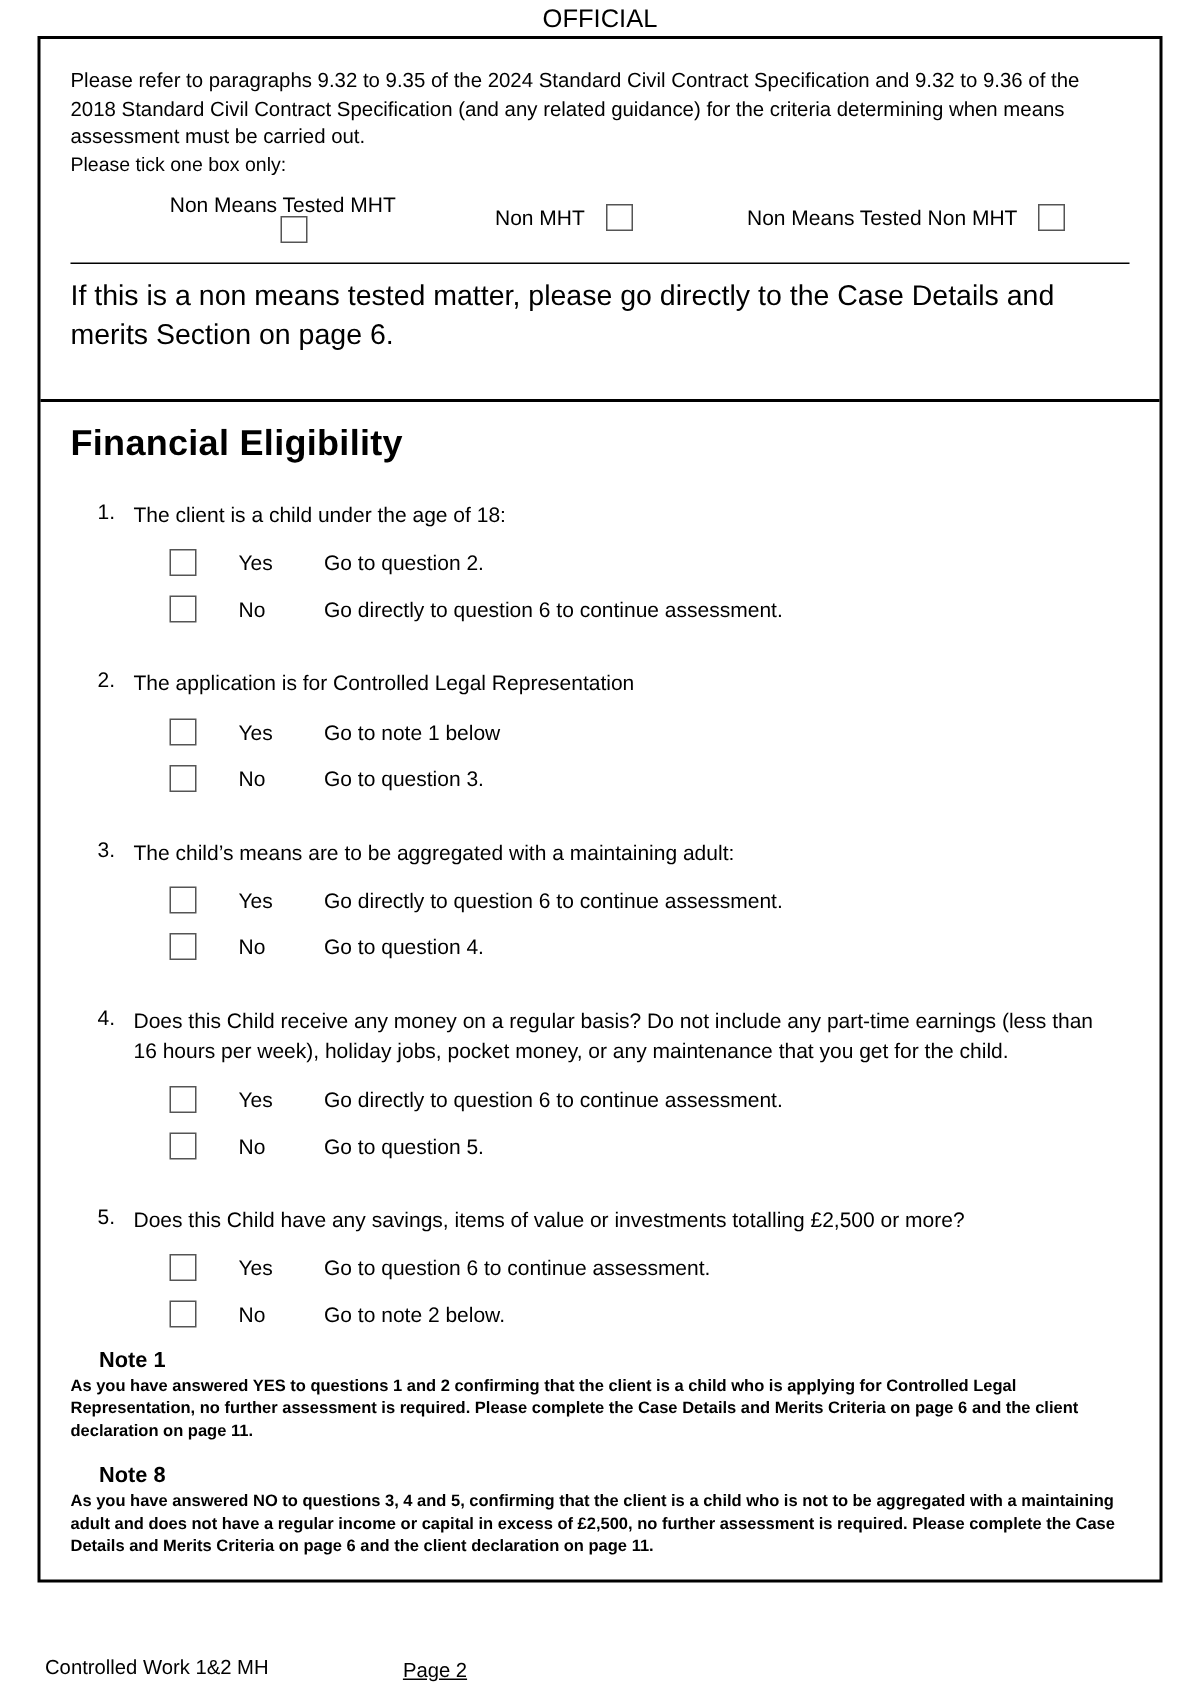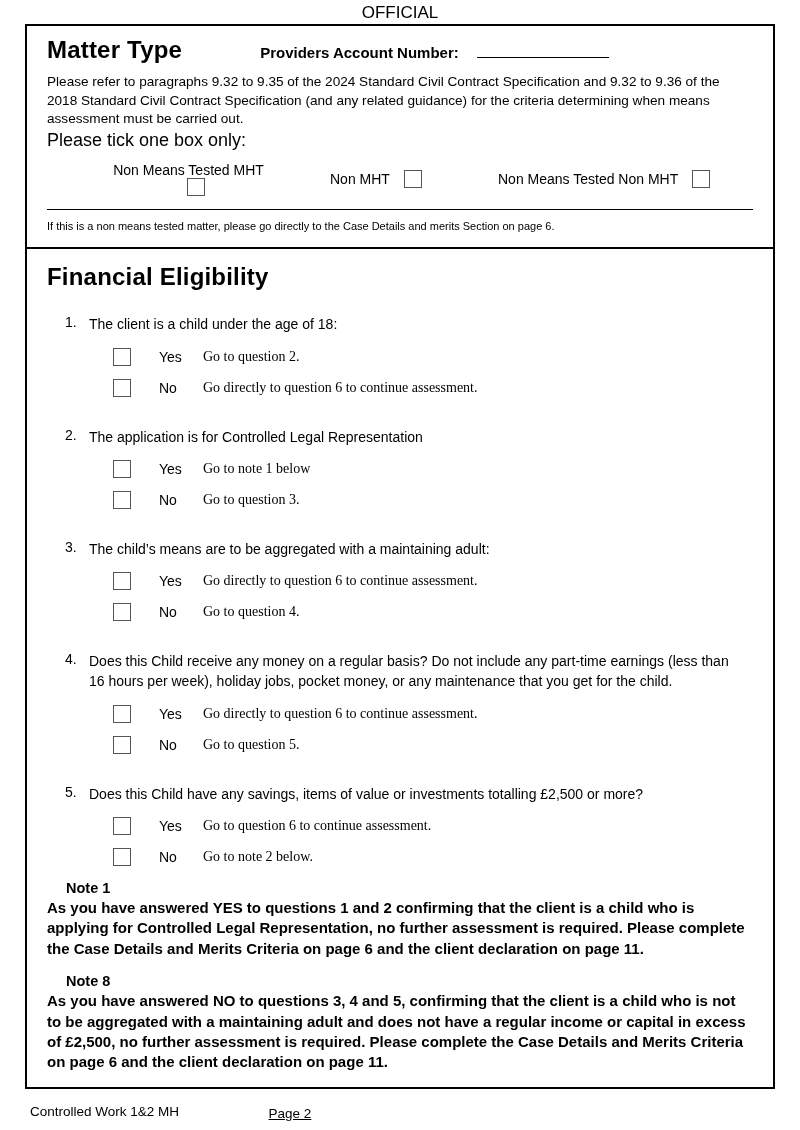--- a/index.html
+++ b/index.html
@@ -40,67 +40,67 @@
   .matter-title { font-size: 24px; font-weight: bold; letter-spacing: 0.2px; }
   .account { margin-left: 78px; font-size: 15px; font-weight: bold; display: flex; align-items: baseline; }
   .account-blank {
     display: inline-block;
     width: 132px;
     height: 15px;
     border-bottom: 1.6px solid #000;
     margin-left: 18px;
   }
   .intro { font-size: 13.6px; line-height: 1.37; margin-top: 9px; }
-  .tick { font-size: 18px; margin-top: 1px; }
+  .tick { font-size: 13px; margin-top: 1px; }
   .options-row {
     display: flex;
     align-items: center;
     margin-top: 11px;
     font-size: 14px;
   }
   .option { display: flex; align-items: center; }
   .option .checkbox { margin-left: 14px; }
   .opt-1 { width: 283px; flex-direction: column; }
   .opt-2 { width: 168px; }
   .checkbox {
     width: 18px;
     height: 18px;
     border: 1.3px solid #555;
     background: #fff;
     display: inline-block;
     flex: 0 0 auto;
     cursor: pointer;
   }
   .thin-divider { border-top: 1px solid #000; margin-top: 13px; }
-  .non-means { font-size: 11px; line-height: 1.4; padding: 9px 20px 13px 20px; }
+  .non-means { font-size: 19px; line-height: 1.4; padding: 9px 20px 28px 20px; }
 
   
   .section-divider { border-top: 2.2px solid #000; }
 
   
   .fin-section { padding: 14px 20px 14px 20px; }
   .fin-title { font-size: 24px; font-weight: bold; letter-spacing: 0.2px; }
   .question { margin: 23px 0 0 18px; font-size: 14px; }
   .q-line { display: flex; }
   .q-num { width: 24px; flex: 0 0 auto; }
   .q-text { line-height: 1.45; max-width: 640px; }
   .answer-row {
     display: flex;
     align-items: center;
     margin: 13px 0 0 28px;
     padding-left: 20px;
   }
   .ans-label { margin-left: 28px; width: 40px; font-size: 14px; }
-  .ans-action { font-size: 14px; margin-left: 4px; font-family: Liberation Serif, serif; }
+  .ans-action { font-size: 14px; margin-left: 17px; }
   .q-gap { margin-top: 30px; }
 
   
   .note { margin-top: 14px; }
   .note-title { font-size: 14.5px; font-weight: bold; margin-left: 19px; }
-  .note-body { font-size: 15px; font-weight: bold; line-height: 1.36; margin-top: 2px; }
+  .note-body { font-size: 11px; font-weight: bold; line-height: 1.36; margin-top: 2px; }
 
   
   .footer {
     position: absolute;
     left: 0;
     bottom: 6px;
     width: 636px;
     height: 22px;
     font-size: 13.5px;
   }
@@ -113,27 +113,20 @@
 <div class="page">
 
   <div class="official">
     <span>OFFICIAL</span>
   </div>
 
   <div class="main-box">
 
     <section class="matter-section">
       <div class="matter-inner">
-        <div class="matter-header">
-          <div class="matter-title">Matter Type</div>
-          <div class="account">
-            <span>Providers Account Number:</span>
-            <span class="account-blank"></span>
-          </div>
-        </div>
 
         <p class="intro">Please refer to paragraphs 9.32 to 9.35 of the 2024 Standard Civil Contract Specification and 9.32 to 9.36 of the 2018 Standard Civil Contract Specification (and any related guidance) for the criteria determining when means assessment must be carried out.</p>
         <p class="tick">Please tick one box only:</p>
 
         <div class="options-row">
           <div class="option opt-1">
             <span>Non Means Tested MHT</span>
             <span class="checkbox"></span>
           </div>
           <div class="option opt-2">

